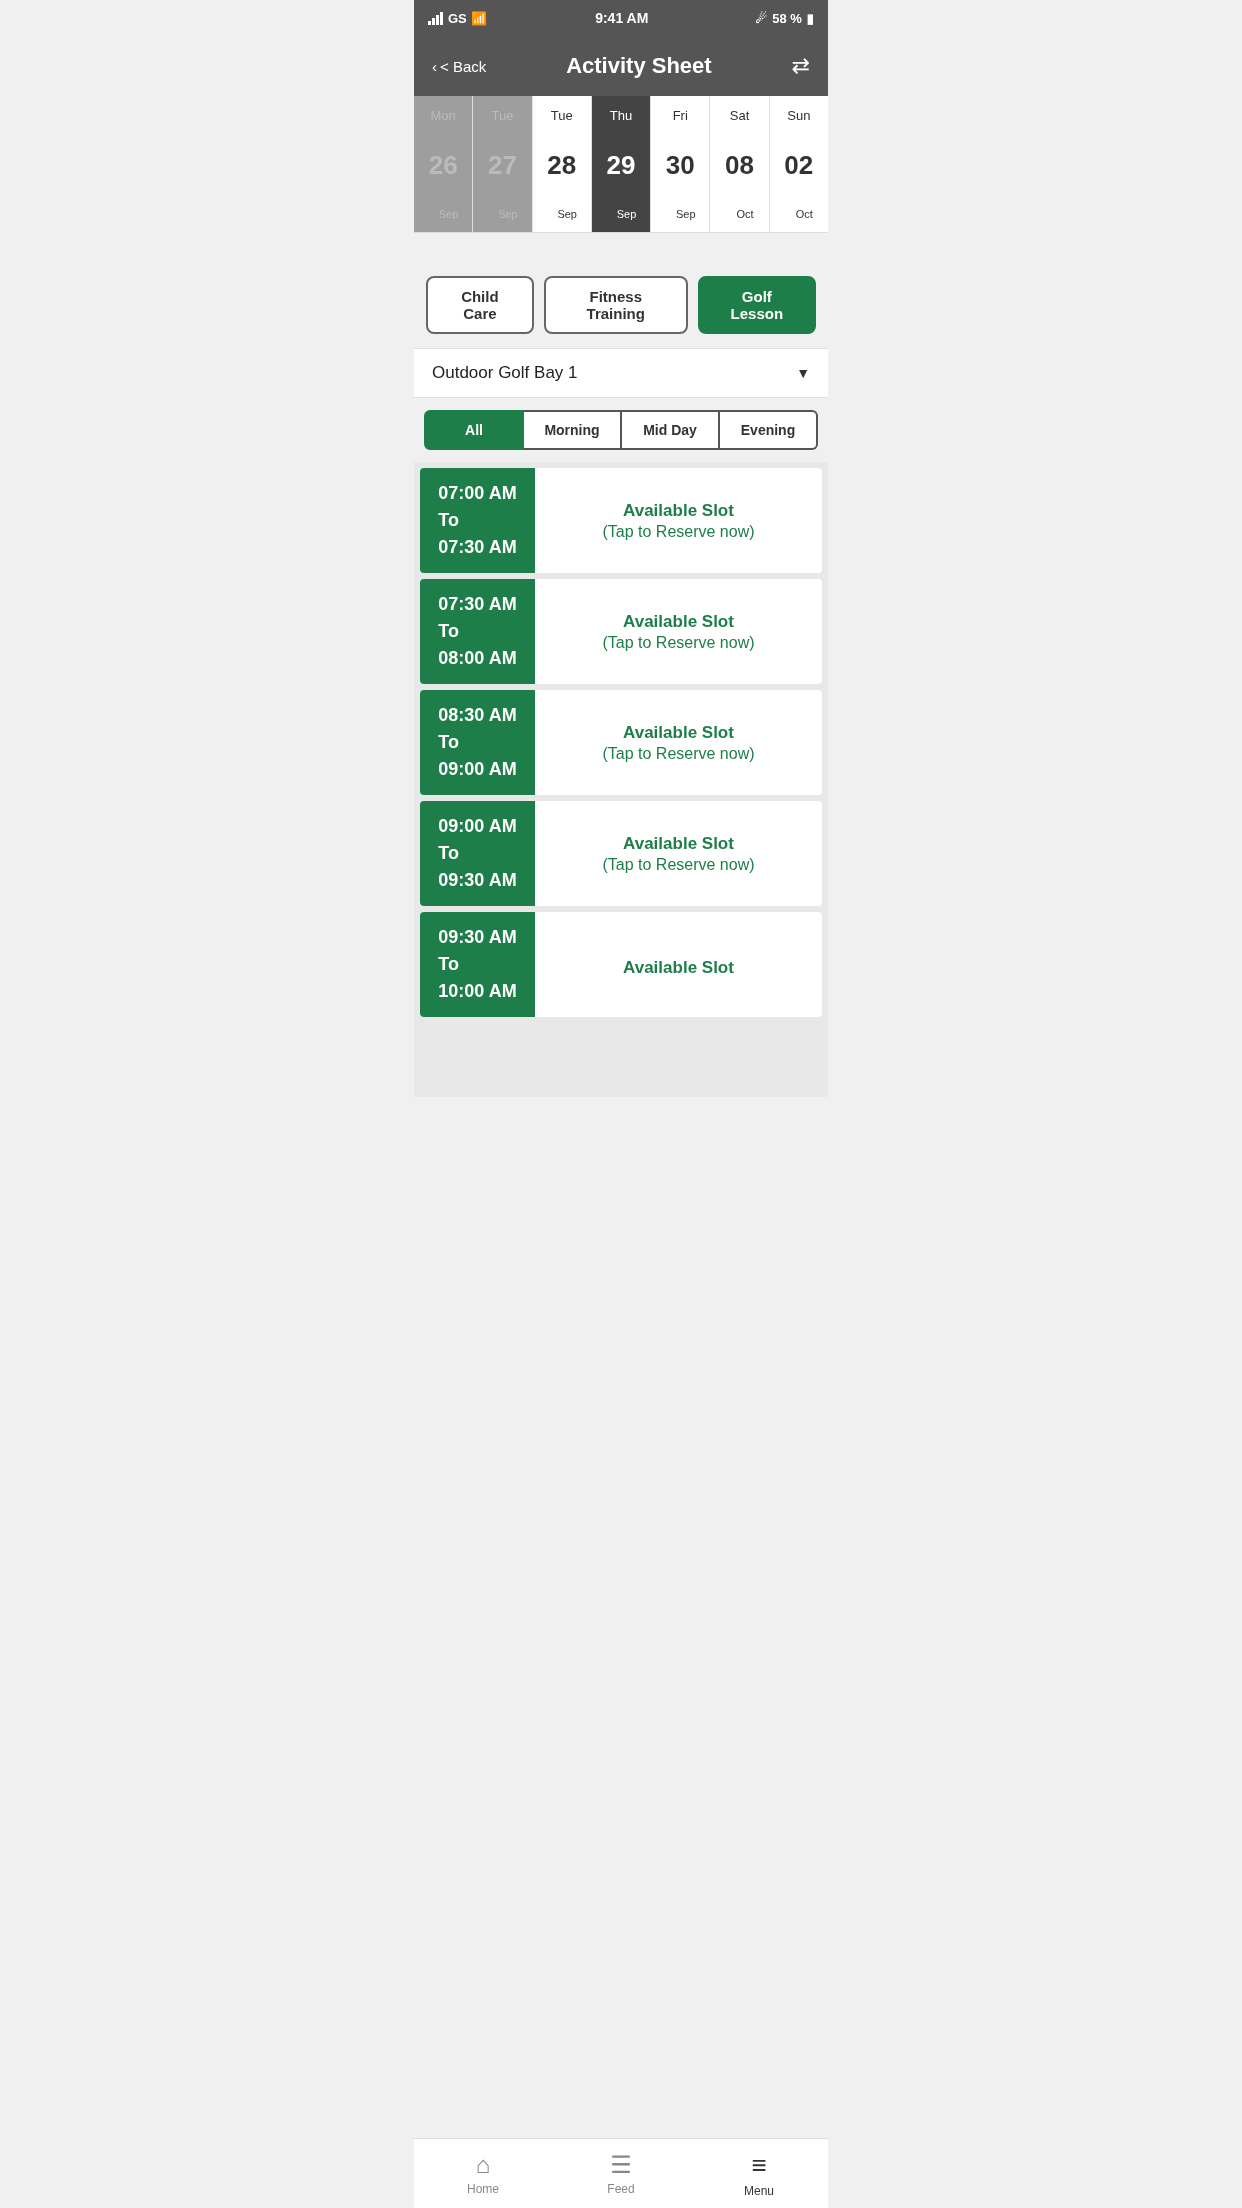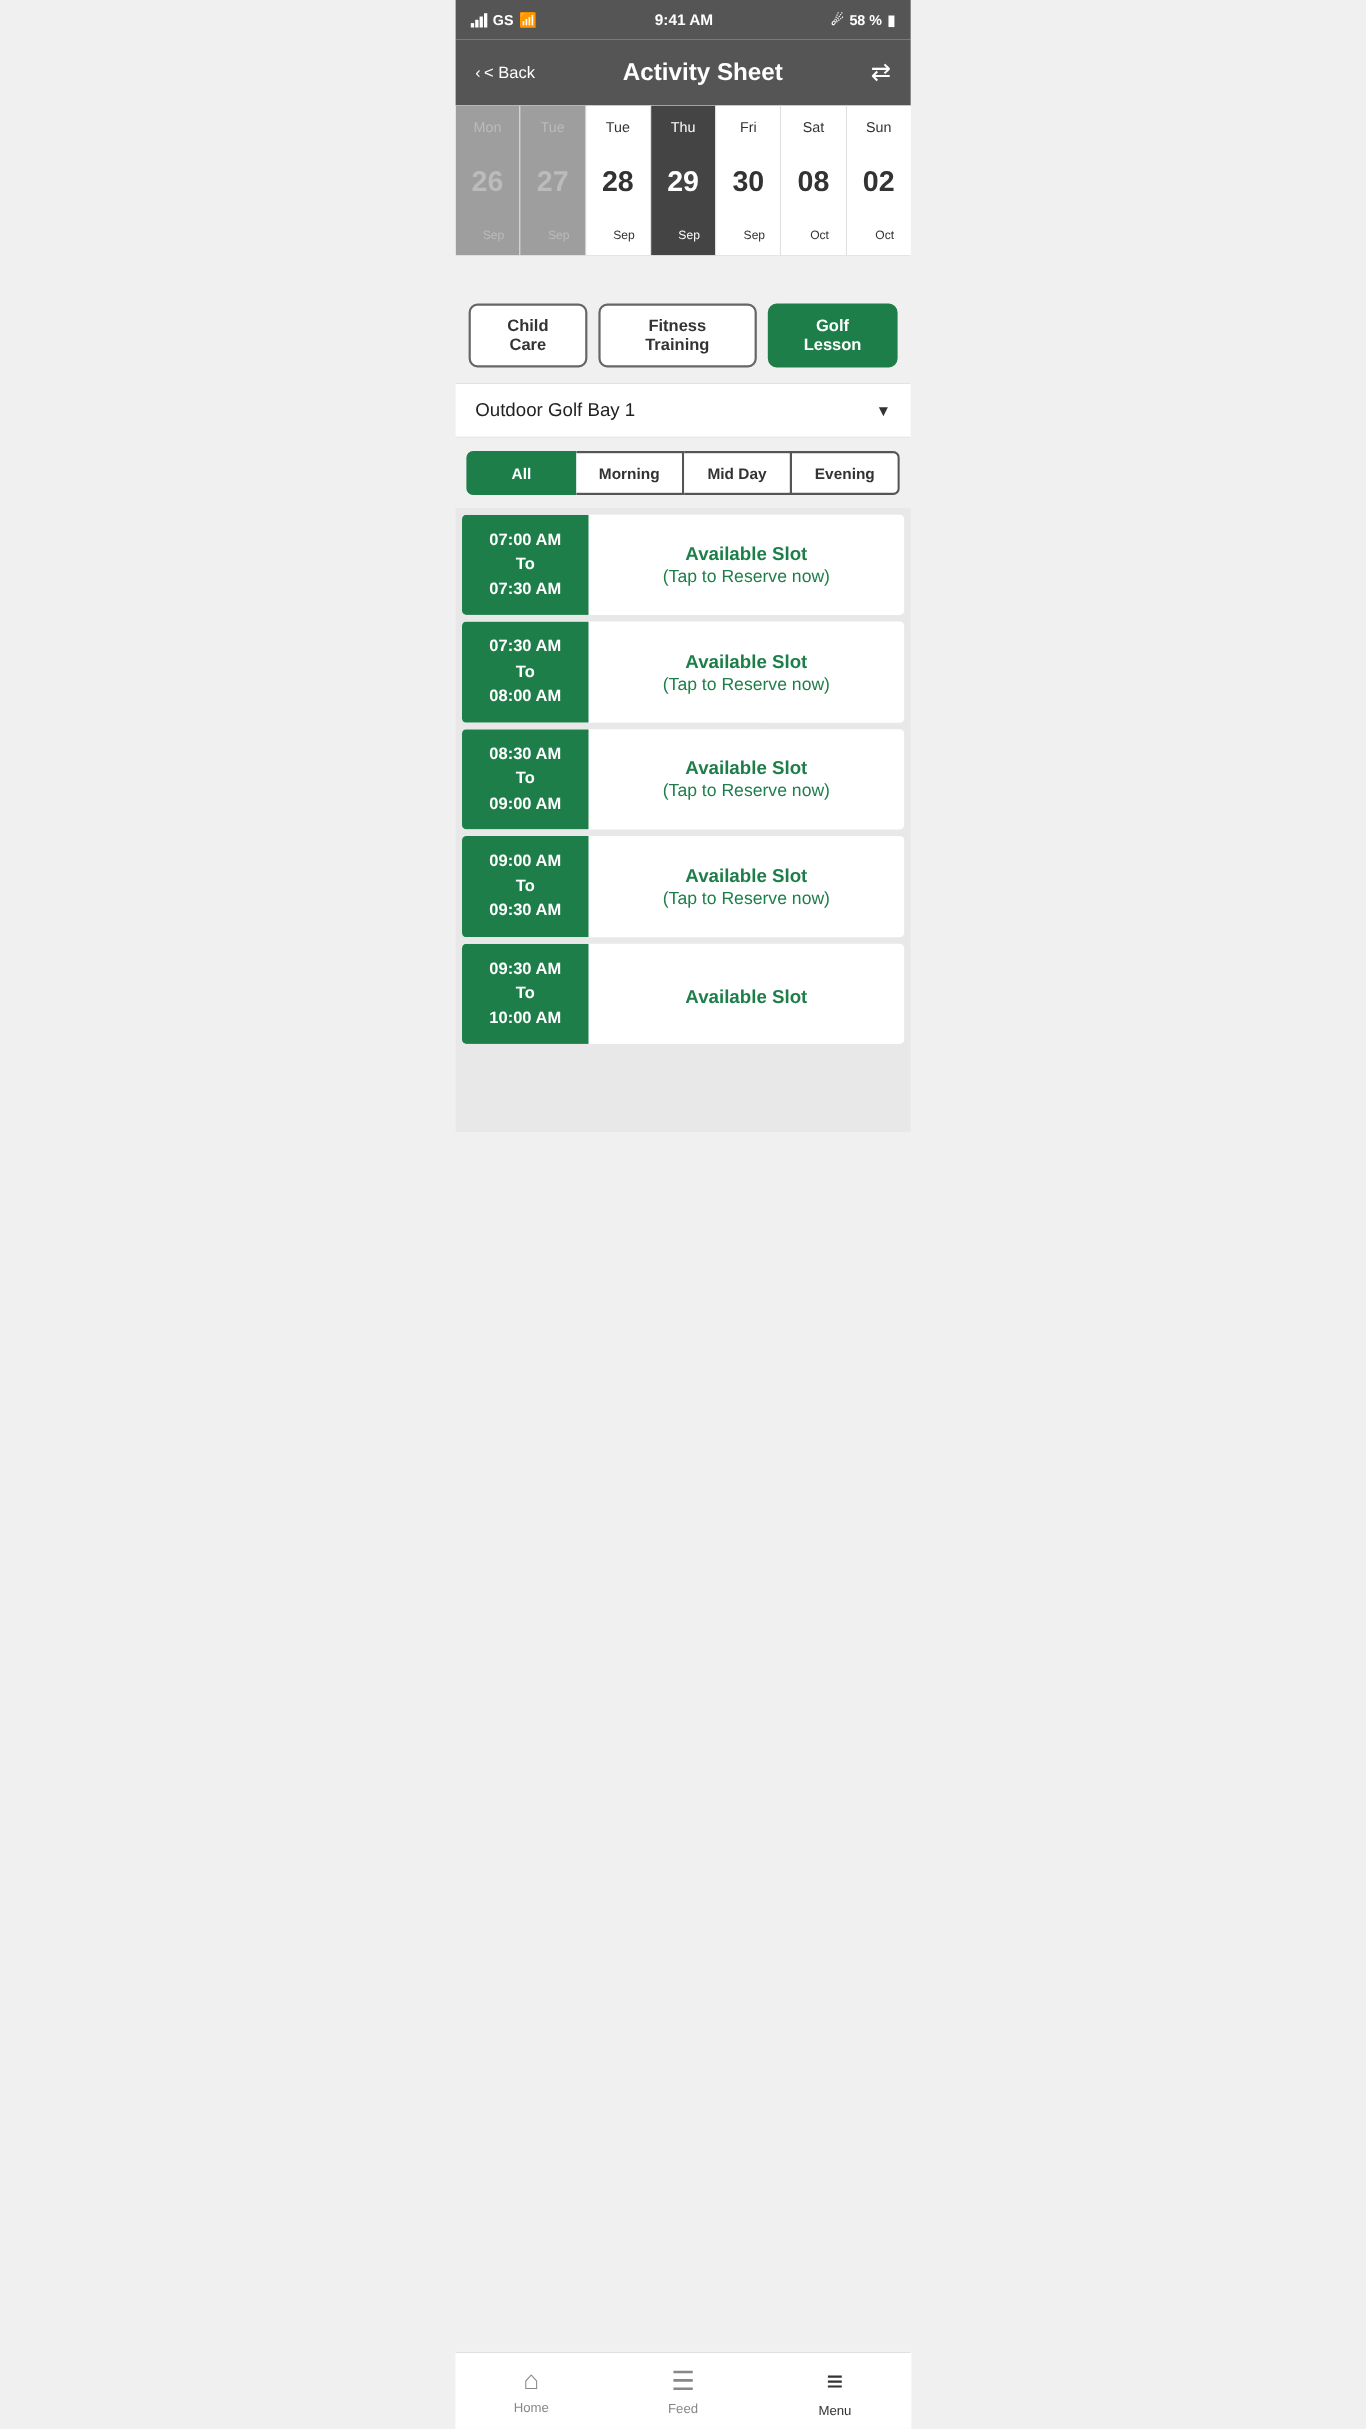--- a/index.html
+++ b/index.html
@@ -199,28 +199,27 @@
       display: flex;
       background: white;
       border-radius: 4px;
       overflow: hidden;
       min-height: 90px;
       cursor: pointer;
     }
     .slot-time {
       background: #1e7e4a;
       color: white;
-      font-size: 15px;
+      font-size: 18px;
       font-weight: 600;
       width: 115px;
       min-width: 115px;
       display: flex;
       align-items: center;
       justify-content: center;
-      text-align: center;
       padding: 12px 8px;
       line-height: 1.5;
     }
     .slot-info {
       flex: 1;
       display: flex;
       align-items: center;
       justify-content: center;
       flex-direction: column;
       padding: 8px;

